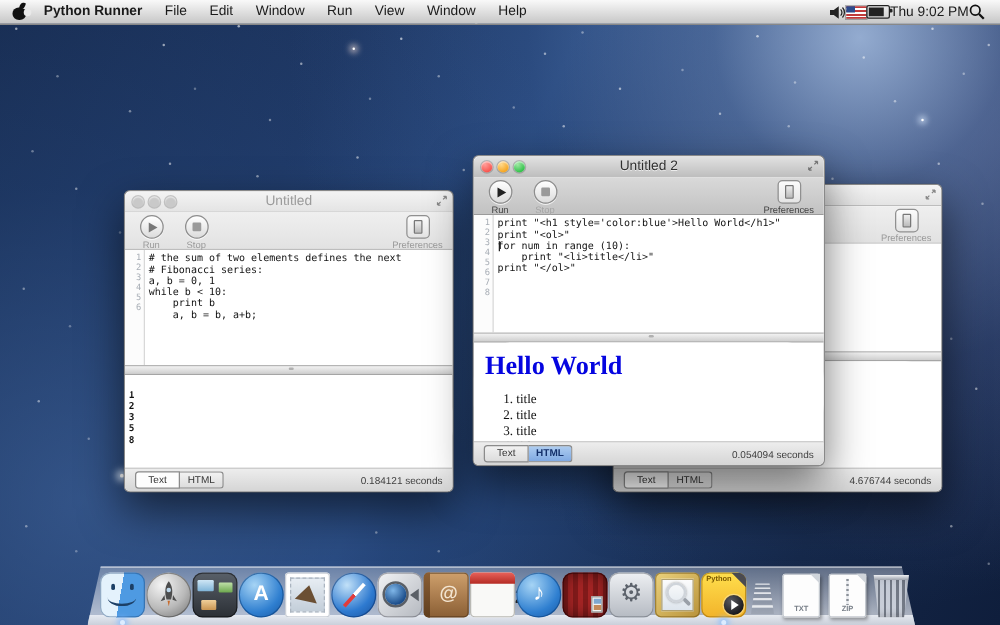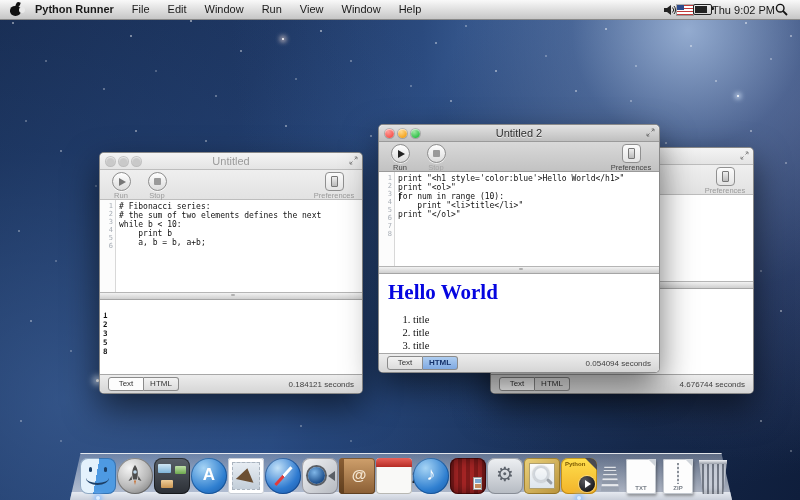--- a/index.html
+++ b/index.html
@@ -336,22 +336,23 @@
     <div class="codearea">
       <div class="gutter">
         <div class="gut-n">1</div>
         <div class="gut-n">2</div>
         <div class="gut-n">3</div>
         <div class="gut-n">4</div>
         <div class="gut-n">5</div>
         <div class="gut-n">6</div>
       </div>
       <div class="codecol">
+        <div class="crow"># the sum of two elements defines the next</div>
         <div class="crow"># Fibonacci series:</div>
-        <div class="crow"># the sum of two elements defines the next</div>
+        <div class="crow">a, b = 0, 1</div>
         <div class="crow">while b &lt; 10:</div>
         <div class="crow">    print b</div>
         <div class="crow">    a, b = b, a+b;</div>
       </div>
     </div>
     <div class="splitter">
         <div class="dimple"></div>
       </div>
     <div class="outputarea out-pad">
       <div class="orow">1</div>

